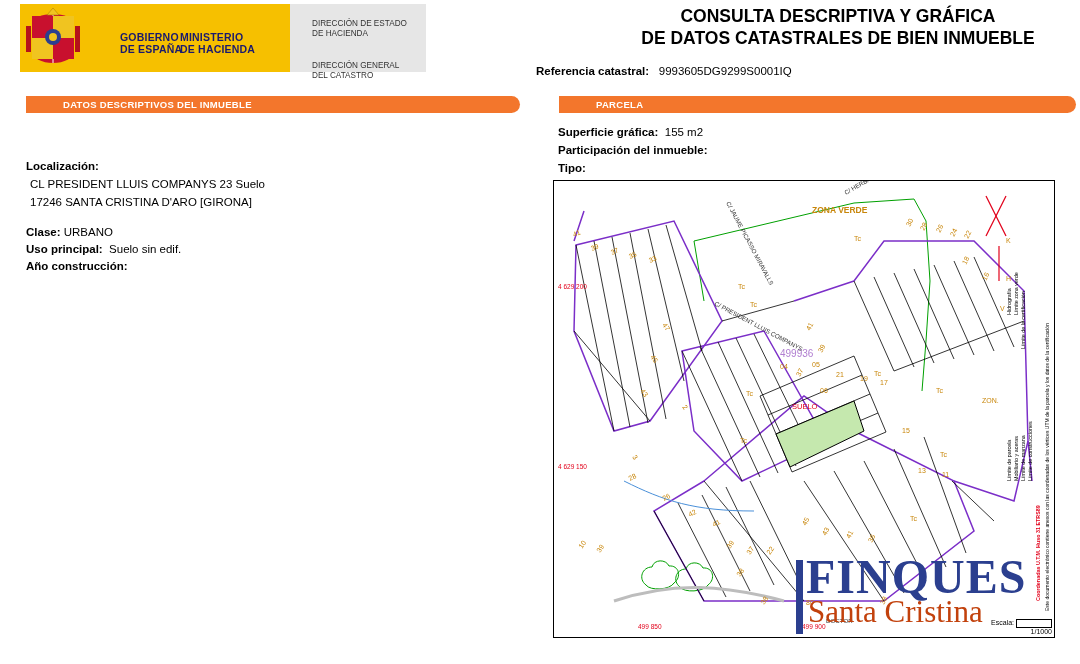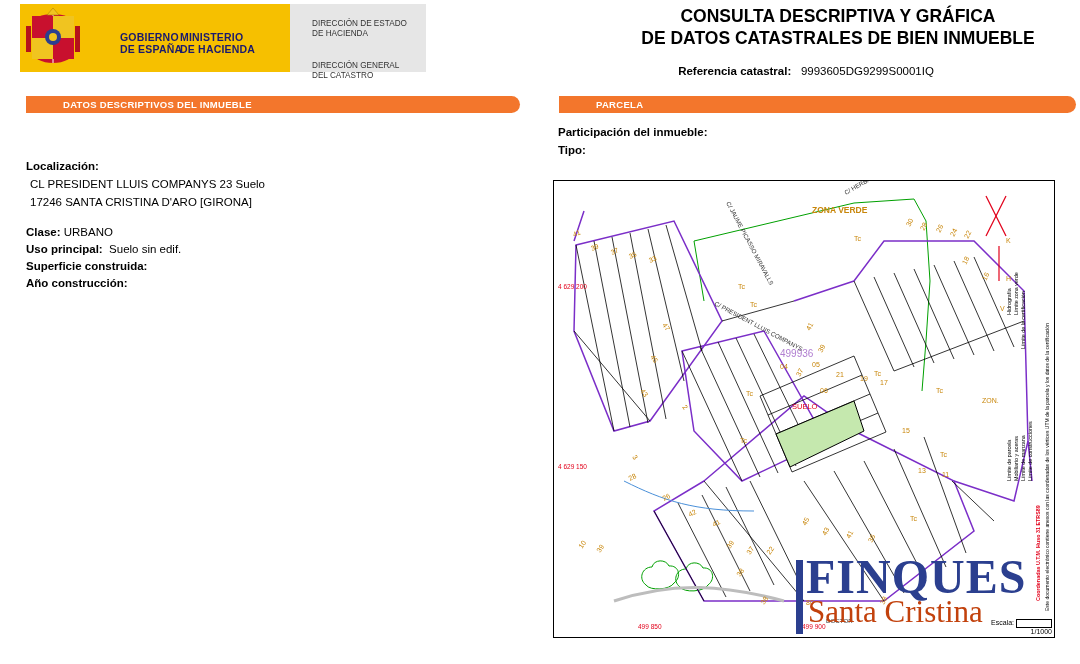--- a/index.html
+++ b/index.html
@@ -16,21 +16,21 @@
   #gov-1{left:120px;top:31px;}
   #gov-2{left:180px;top:31px;}
   #min-box{position:absolute;left:290px;top:4px;width:136px;height:68px;background:#e6e6e6;}
   .sec-text{position:absolute;font-size:8.2px;color:#333;line-height:10px;}
   #sec-1{left:312px;top:19px;}
   #sec-2{left:312px;top:61px;}
 
   #title1,#title2{position:absolute;width:540px;left:568px;text-align:center;font-weight:bold;font-size:17.5px;color:#000;}
   #title1{top:6px;}
   #title2{top:28px;}
-  #refline{position:absolute;left:536px;top:65px;width:540px;text-align:center;font-size:11.5px;}
+  #refline{position:absolute;left:536px;top:65px;width:540px;text-align:left;font-size:11.5px;}
   #refline b{font-weight:bold;}
   #refval{font-family:"Liberation Sans",sans-serif;}
 
   
   .bar{position:absolute;height:17px;background:#f3762c;color:#fff;font-weight:bold;font-size:9.5px;
        letter-spacing:.3px;padding-left:9px;line-height:17px;box-sizing:border-box;}
   .bar:before{content:"";position:absolute;left:0;top:0;width:6px;height:17px;background:#fff;
        border-right:1px solid #f3762c;}
   #bar-left{left:20px;top:96px;width:500px;border-radius:2px 9px 9px 2px;}
   #bar-right{left:553px;top:96px;width:523px;border-radius:2px 9px 9px 2px;}
@@ -133,30 +133,30 @@
   <div class="gap"></div>
   <div class="row">
     <span class="lbl">Clase:</span>
     <span>URBANO</span>
   </div>
   <div class="row">
     <span class="lbl">Uso principal:</span>
     &nbsp;<span>Suelo sin edif.</span>
   </div>
   <div class="row">
-    <span class="lbl">Superficie construida:</span>
-    <span></span>
-  </div>
-  <div class="row">
     <span class="lbl">Año construcción:</span>
     <span></span>
   </div>
 </div>
 
 <div id="right-col">
+  <div class="row">
+    <span class="lbl">Superficie gráfica:</span>
+    &nbsp;<span>155 m2</span>
+  </div>
   <div class="row">
     <span class="lbl">Participación del inmueble:</span>
     <span></span>
   </div>
   <div class="row">
     <span class="lbl">Tipo:</span>
     <span></span>
   </div>
 </div>
 

